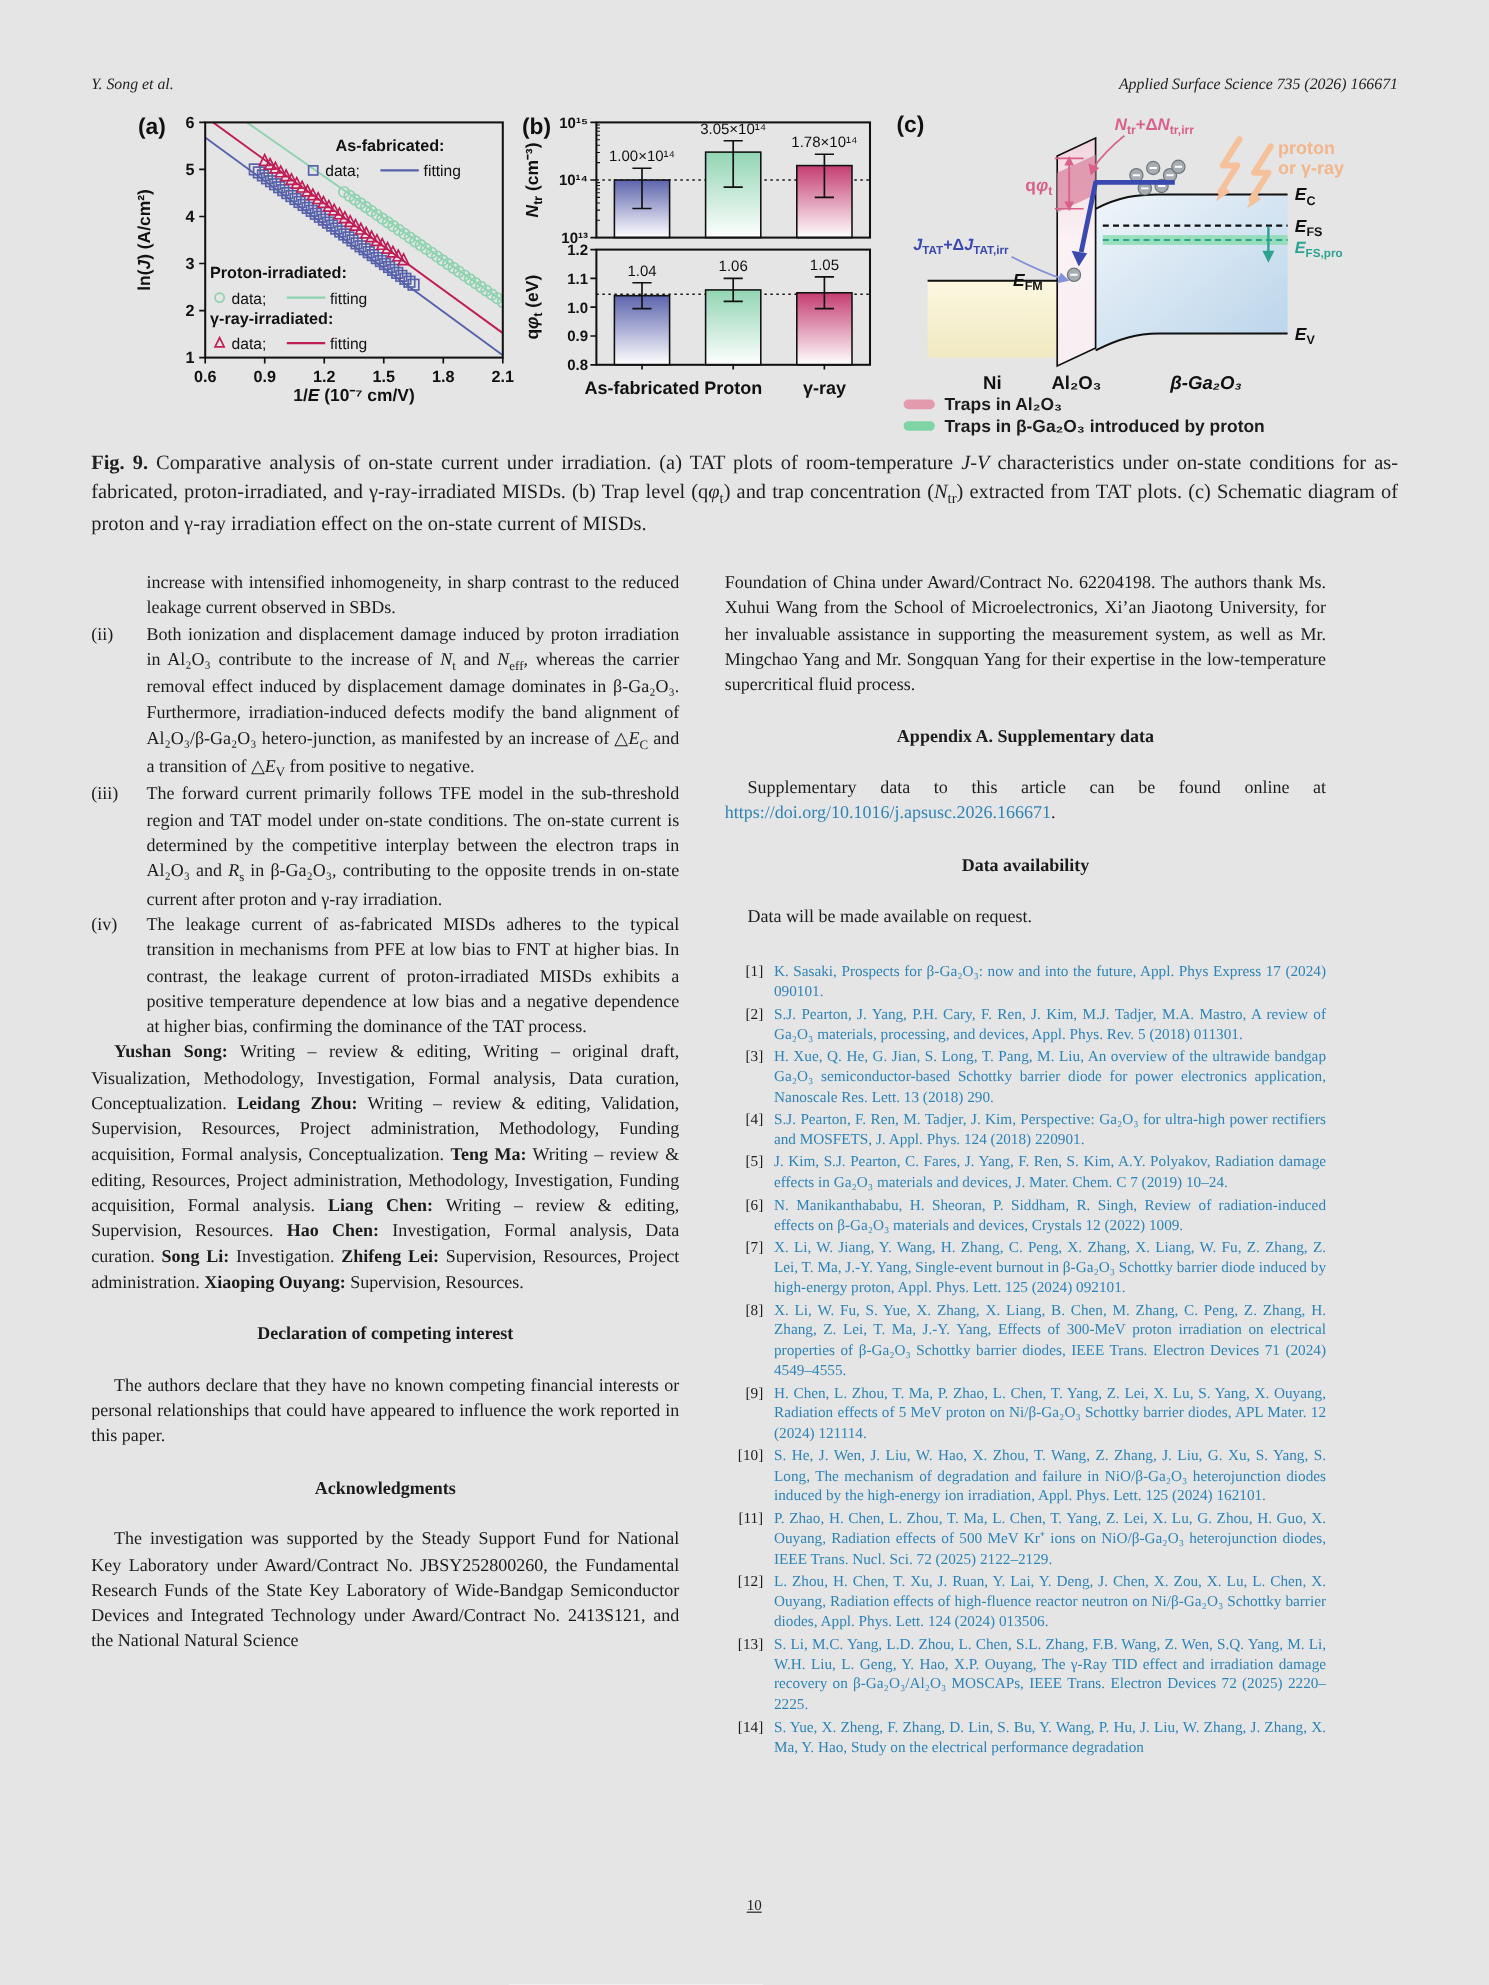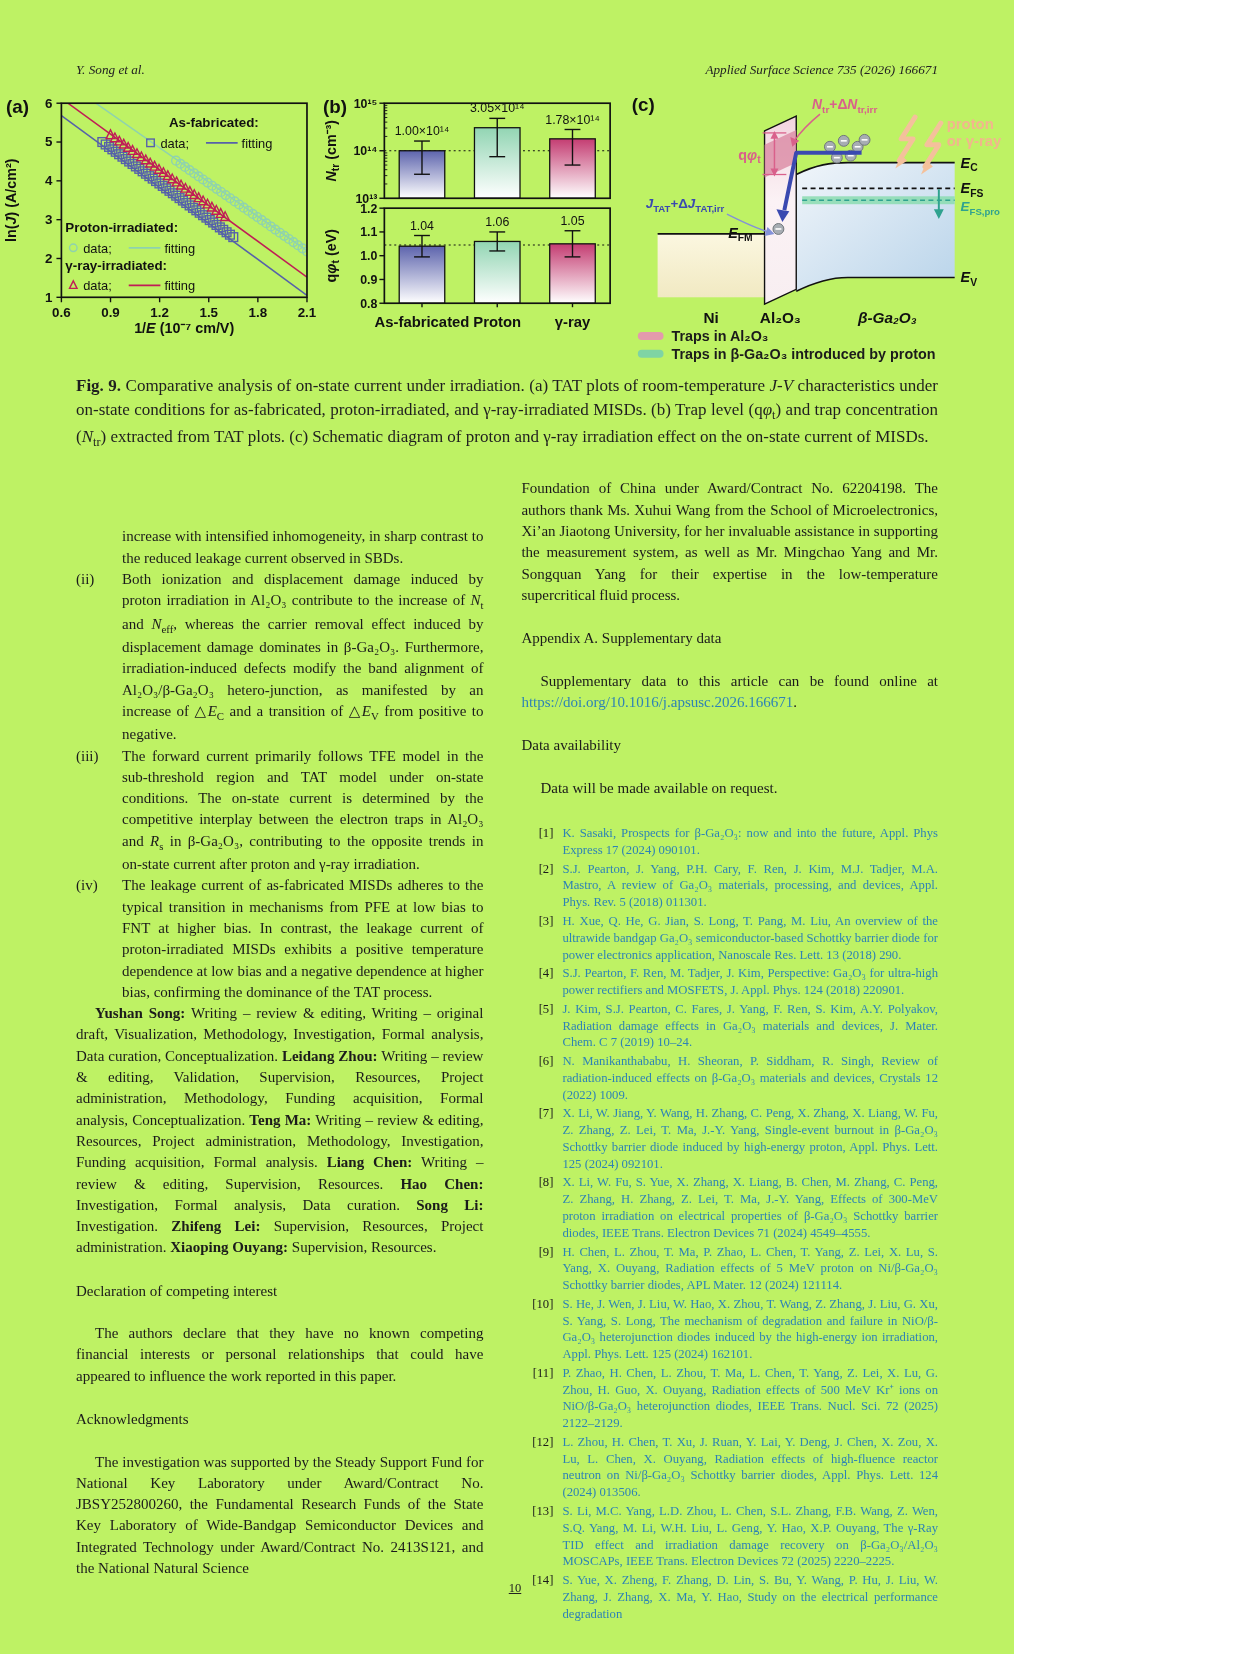--- a/index.html
+++ b/index.html
@@ -1,26 +1,26 @@
 <!DOCTYPE html>
 <html><head>
 <meta charset="utf-8">
 <style>
   html,body{margin:0;padding:0;background:#ffffff;}
   body{width:1241px;height:1654px;font-family:"Liberation Serif",serif;color:#1b1b1b;}
-  .page{position:relative;width:1014px;height:1654px;overflow:hidden;background:#bef264;}
+  .page{position:relative;width:1241px;height:1654px;overflow:hidden;background:#e5e5e5;}
   .hdr{display:flex;justify-content:space-between;padding:62px 76px 0 76px;font-style:italic;font-size:13.2px;color:#222;}
   .fig-row{display:flex;justify-content:center;align-items:flex-start;margin-top:8px;}
   .fig-row svg{display:block;}
   .caption{margin:8px 76px 0 76px;font-size:17px;line-height:1.44;text-align:justify;color:#1f1f1f;}
   .columns{display:flex;gap:38px;margin:26px 76px 0 76px;}
-  .col-left{width:490px;margin-top:48px;}
+  .col-left{width:490px;}
   .col-right{width:501px;}
   .col-left,.col-right{font-size:15px;line-height:1.42;text-align:justify;}
-  h2.sec{font-size:15px;font-weight:normal;margin:23px 0 22px 0;text-align:left;line-height:1.3;}
+  h2.sec{font-size:15px;font-weight:bold;margin:23px 0 22px 0;text-align:center;line-height:1.3;}
   p.body-text{margin:0;}
   p.indent{text-indent:19px;}
   .list-item{display:flex;}
   .li-marker{flex:none;width:46px;text-align:left;padding-right:7px;box-sizing:border-box;}
   .li-text{flex:1;text-align:justify;}
   .doi-link{color:#2e83b5;text-decoration:none;cursor:pointer;}
   #ref-list{margin-top:26px;}
   .ref-item{display:flex;font-size:12.7px;line-height:1.32;margin-bottom:2px;}
   .ref-num{flex:none;width:32px;text-align:right;padding-right:9px;color:#1b1b1b;box-sizing:content-box;}
   .ref-text{flex:1;color:#2e83b5;text-align:justify;cursor:pointer;}

